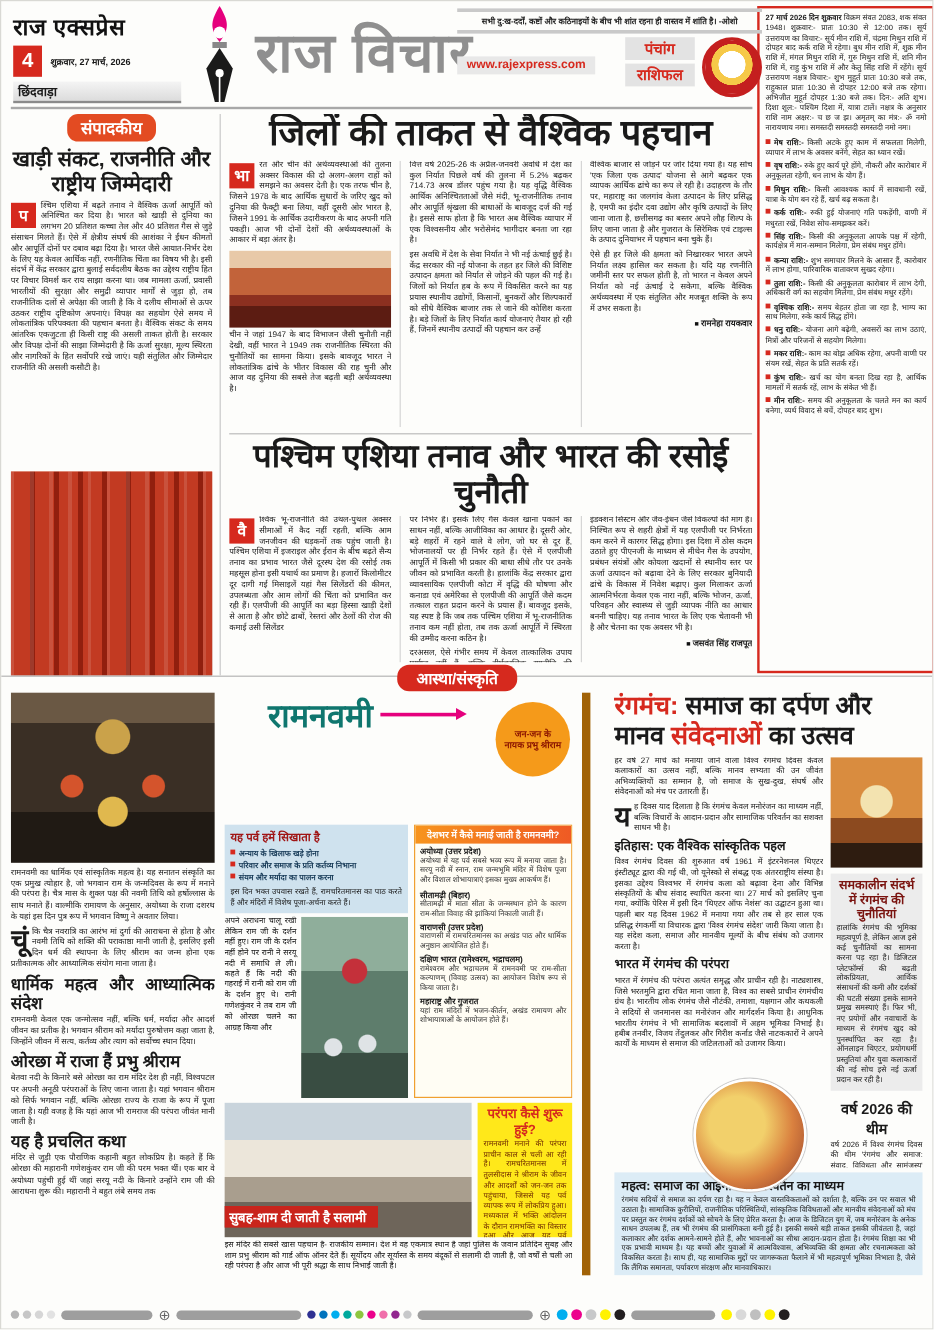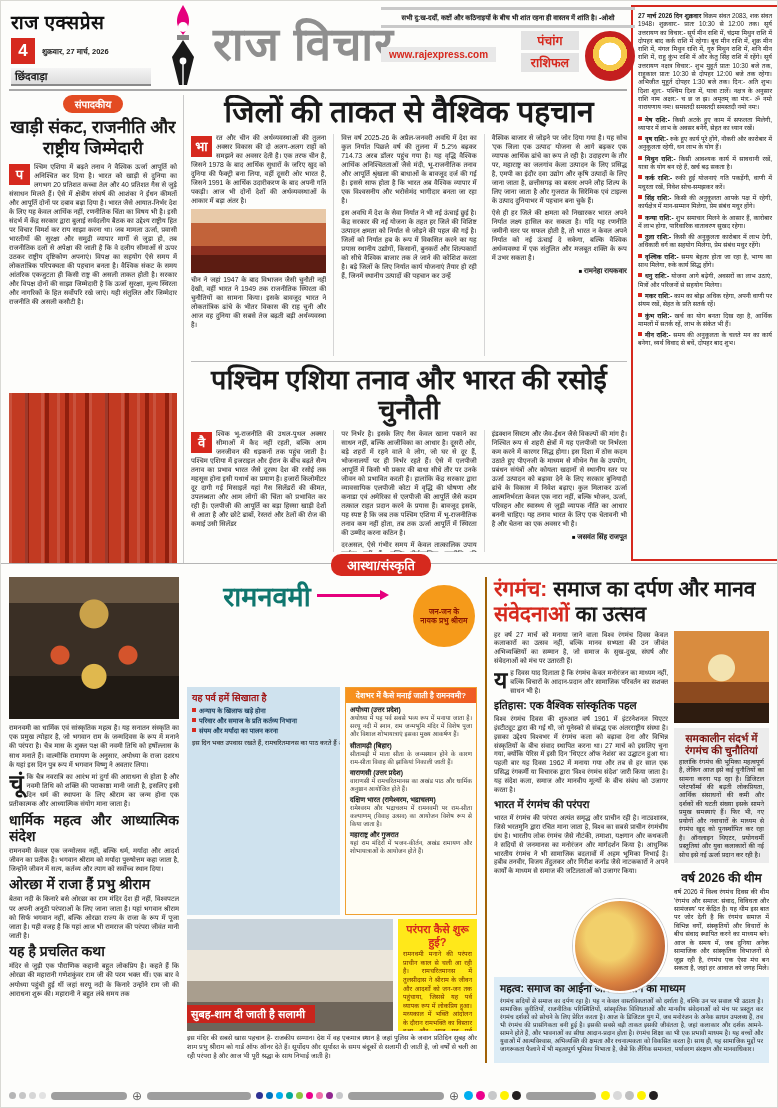--- a/index.html
+++ b/index.html
@@ -21,21 +21,21 @@
 .mast-right{position:absolute;left:372px;top:4px;width:254px;}
 .tagline{border-top:3px solid #c9c9c9;border-bottom:3px solid #c9c9c9;font-size:6.8px;font-weight:bold;padding:3px 2px;text-align:center;color:#222;}
 .mast-row2{display:flex;align-items:flex-start;gap:6px;margin-top:3px;}
 .website{background:#e8e8e8;color:#d6291e;font-weight:bold;font-size:10px;padding:2px 8px;margin-top:16px;white-space:nowrap;}
 .label-stack{display:flex;flex-direction:column;gap:3px;margin-left:auto;}
 .plabel{background:#e3e3e3;color:#d6291e;font-weight:bold;font-size:12.5px;padding:1px 10px;text-align:center;}
 .emblem{width:50px;height:50px;border-radius:50%;flex:none;border:3px solid #c41f1f;background:radial-gradient(circle at 50% 45%,#ffffff 0 34%,#f6c948 35% 52%,#c41f1f 53%);}
 
 .content-row{flex:1;display:flex;gap:6px;overflow:hidden;padding-top:4px;}
 .edit-col{width:168px;flex:none;display:flex;flex-direction:column;overflow:hidden;}
-.edit-badge{align-self:center;background:#e34b22;color:#fff;font-weight:bold;font-size:10px;padding:2px 12px;border-radius:9px;}
+.edit-badge{align-self:center;background:#e34b22;color:#fff;font-weight:bold;font-size:14px;padding:2px 12px;border-radius:9px;}
 .edit-head{font-size:17.5px;font-weight:bold;text-align:center;line-height:1.2;margin:4px 0 3px;}
 .edit-body{flex:1;font-size:6.8px;line-height:1.33;overflow:hidden;}
 .dc{float:left;width:21px;height:21px;background:#d6291e;color:#fff;font-weight:bold;font-size:13px;display:flex;align-items:center;justify-content:center;margin:2px 4px 0 0;}
 .lpg-photo{height:170px;flex:none;margin-top:4px;background:repeating-linear-gradient(90deg,rgba(255,255,255,.12) 0 3px,rgba(0,0,0,0) 3px 16px),repeating-linear-gradient(90deg,#c23a22 0 16px,#911f0e 16px 20px),linear-gradient(#d4502e,#7e1d10);}
 .articles-col{flex:1;border-left:1px solid #c9c9c9;padding-left:7px;display:flex;flex-direction:column;overflow:hidden;}
 .a1-head{font-size:30px;font-weight:bold;text-align:center;line-height:1.1;margin:0 0 6px;}
 .a2-head{font-size:27px;font-weight:bold;text-align:center;line-height:1.1;margin:4px 0 5px;}
 .a-cols{display:flex;gap:7px;overflow:hidden;}
 .article1 .a-cols{height:222px;}
 .article2 .a-cols{height:122px;}
@@ -66,21 +66,21 @@
 
 .bc-col{width:290px;flex:none;display:flex;flex-direction:column;overflow:hidden;}
 .rn-head{position:relative;height:110px;flex:none;}
 .rn-kickrow{display:flex;align-items:center;gap:6px;justify-content:center;padding-right:60px;}
 .rn-kicker{color:#0f766e;font-weight:bold;font-size:27px;}
 .rn-arrow{width:64px;height:3px;background:#e5007d;position:relative;}
 .rn-arrow::after{content:"";position:absolute;right:-8px;top:-4px;border-left:9px solid #e5007d;border-top:5.5px solid transparent;border-bottom:5.5px solid transparent;}
 .rn-circle{position:absolute;right:2px;top:8px;width:62px;height:62px;border-radius:50%;background:#f59a1a;color:#8b1500;font-weight:bold;font-size:7.6px;display:flex;align-items:center;justify-content:center;text-align:center;padding:7px;line-height:1.25;}
 .rn-headline{font-size:26px;font-weight:bold;line-height:1.1;margin-top:3px;width:226px;}
 .rn-mid{display:flex;gap:5px;flex:none;height:228px;overflow:hidden;}
-.rn-left{flex:1;display:flex;flex-direction:row;overflow:hidden;}
+.rn-left{flex:1;display:flex;flex-direction:column;overflow:hidden;}
 .learn-box{background:#cfe2ee;padding:4px 5px 5px;flex:none;}
 .learn-box .t{color:#a01515;font-weight:bold;font-size:9.5px;margin-bottom:2px;}
 .learn-box ul{list-style:none;}
 .learn-box li{font-size:6.6px;color:#173a57;font-weight:bold;margin-bottom:1px;}
 .learn-note{font-size:6.5px;margin-top:3px;color:#1a1a1a;}
 .rn-narr-row{display:flex;gap:4px;flex:1;margin-top:3px;overflow:hidden;}
 .rn-narr{width:60px;flex:none;font-size:6.6px;line-height:1.35;}
 .shrine-photo{flex:1;background:radial-gradient(circle at 30% 72%,#dfe3e6 0 7px,transparent 8px),radial-gradient(circle at 62% 70%,#dfe3e6 0 7px,transparent 8px),radial-gradient(circle at 50% 30%,#c4303a 0 10px,transparent 11px),linear-gradient(180deg,#8fae9b 0 30%,#5e7d6c 30% 75%,#394d42 75%);}
 .celebrate-box{width:132px;flex:none;border:1px solid #f0a030;background:#fffdf4;overflow:hidden;}
 .celebrate-box .t{background:linear-gradient(90deg,#f7941d,#ef5a24);color:#fff;font-weight:bold;font-size:7.8px;padding:3px 4px;text-align:center;line-height:1.2;}
@@ -88,21 +88,21 @@
 .cel-item b{font-size:6.8px;display:block;}
 .cel-item span{font-size:6.2px;display:block;color:#333;text-align:justify;line-height:1.3;}
 .rn-bottom{display:flex;gap:5px;flex:none;height:112px;margin-top:4px;}
 .temple-photo{width:206px;flex:none;position:relative;background:linear-gradient(180deg,#c9d4dc 0 28%,#ece6da 28% 55%,#a99e8e 55% 74%,#6e655a 74%);}
 .salute-strip{position:absolute;left:0;bottom:8px;background:#c9241c;color:#fff;font-weight:bold;font-size:11px;padding:1px 10px 2px 4px;}
 .yellow-box{flex:1;background:#ffe81a;padding:4px 5px;overflow:hidden;}
 .yellow-box .t{color:#d6291e;font-weight:bold;font-size:11px;text-align:center;line-height:1.15;margin-bottom:2px;}
 .yellow-box p{font-size:6.4px;color:#6e2a00;line-height:1.34;}
 .temple-caption{font-size:6.6px;margin-top:3px;line-height:1.33;overflow:hidden;}
 
-.br-col{flex:1;overflow:hidden;position:relative;border-left:2px solid #a16207;padding-left:7px;display:flex;flex-direction:column;}
+.br-col{flex:1;overflow:hidden;position:relative;border-left:7px solid #a16207;padding-left:20px;display:flex;flex-direction:column;}
 .rg-headline{font-size:21px;font-weight:bold;line-height:1.18;margin-bottom:4px;}
 .red{color:#d6291e;}
 .rg-grid{display:flex;gap:6px;flex:1;overflow:hidden;}
 .rg-left{width:174px;flex:none;font-size:6.7px;line-height:1.33;overflow:hidden;}
 .rg-left p{margin-bottom:3px;}
 .rg-h4{font-size:10.5px;font-weight:bold;margin:3px 0 2px;}
 .rg-right{flex:1;display:flex;flex-direction:column;gap:5px;overflow:hidden;}
 .stage-photo{height:92px;flex:none;background:radial-gradient(circle at 50% 40%,#f3e3b0 0 13px,transparent 14px),linear-gradient(180deg,#d98c3f 0 55%,#8c4a1f 55% 78%,#2e1c10 78%);}
 .challenge-box{background:#ececec;padding:4px 5px;flex:none;}
 .challenge-box .t{font-weight:bold;font-size:10.5px;text-align:center;color:#7a1410;line-height:1.15;margin-bottom:2px;}

